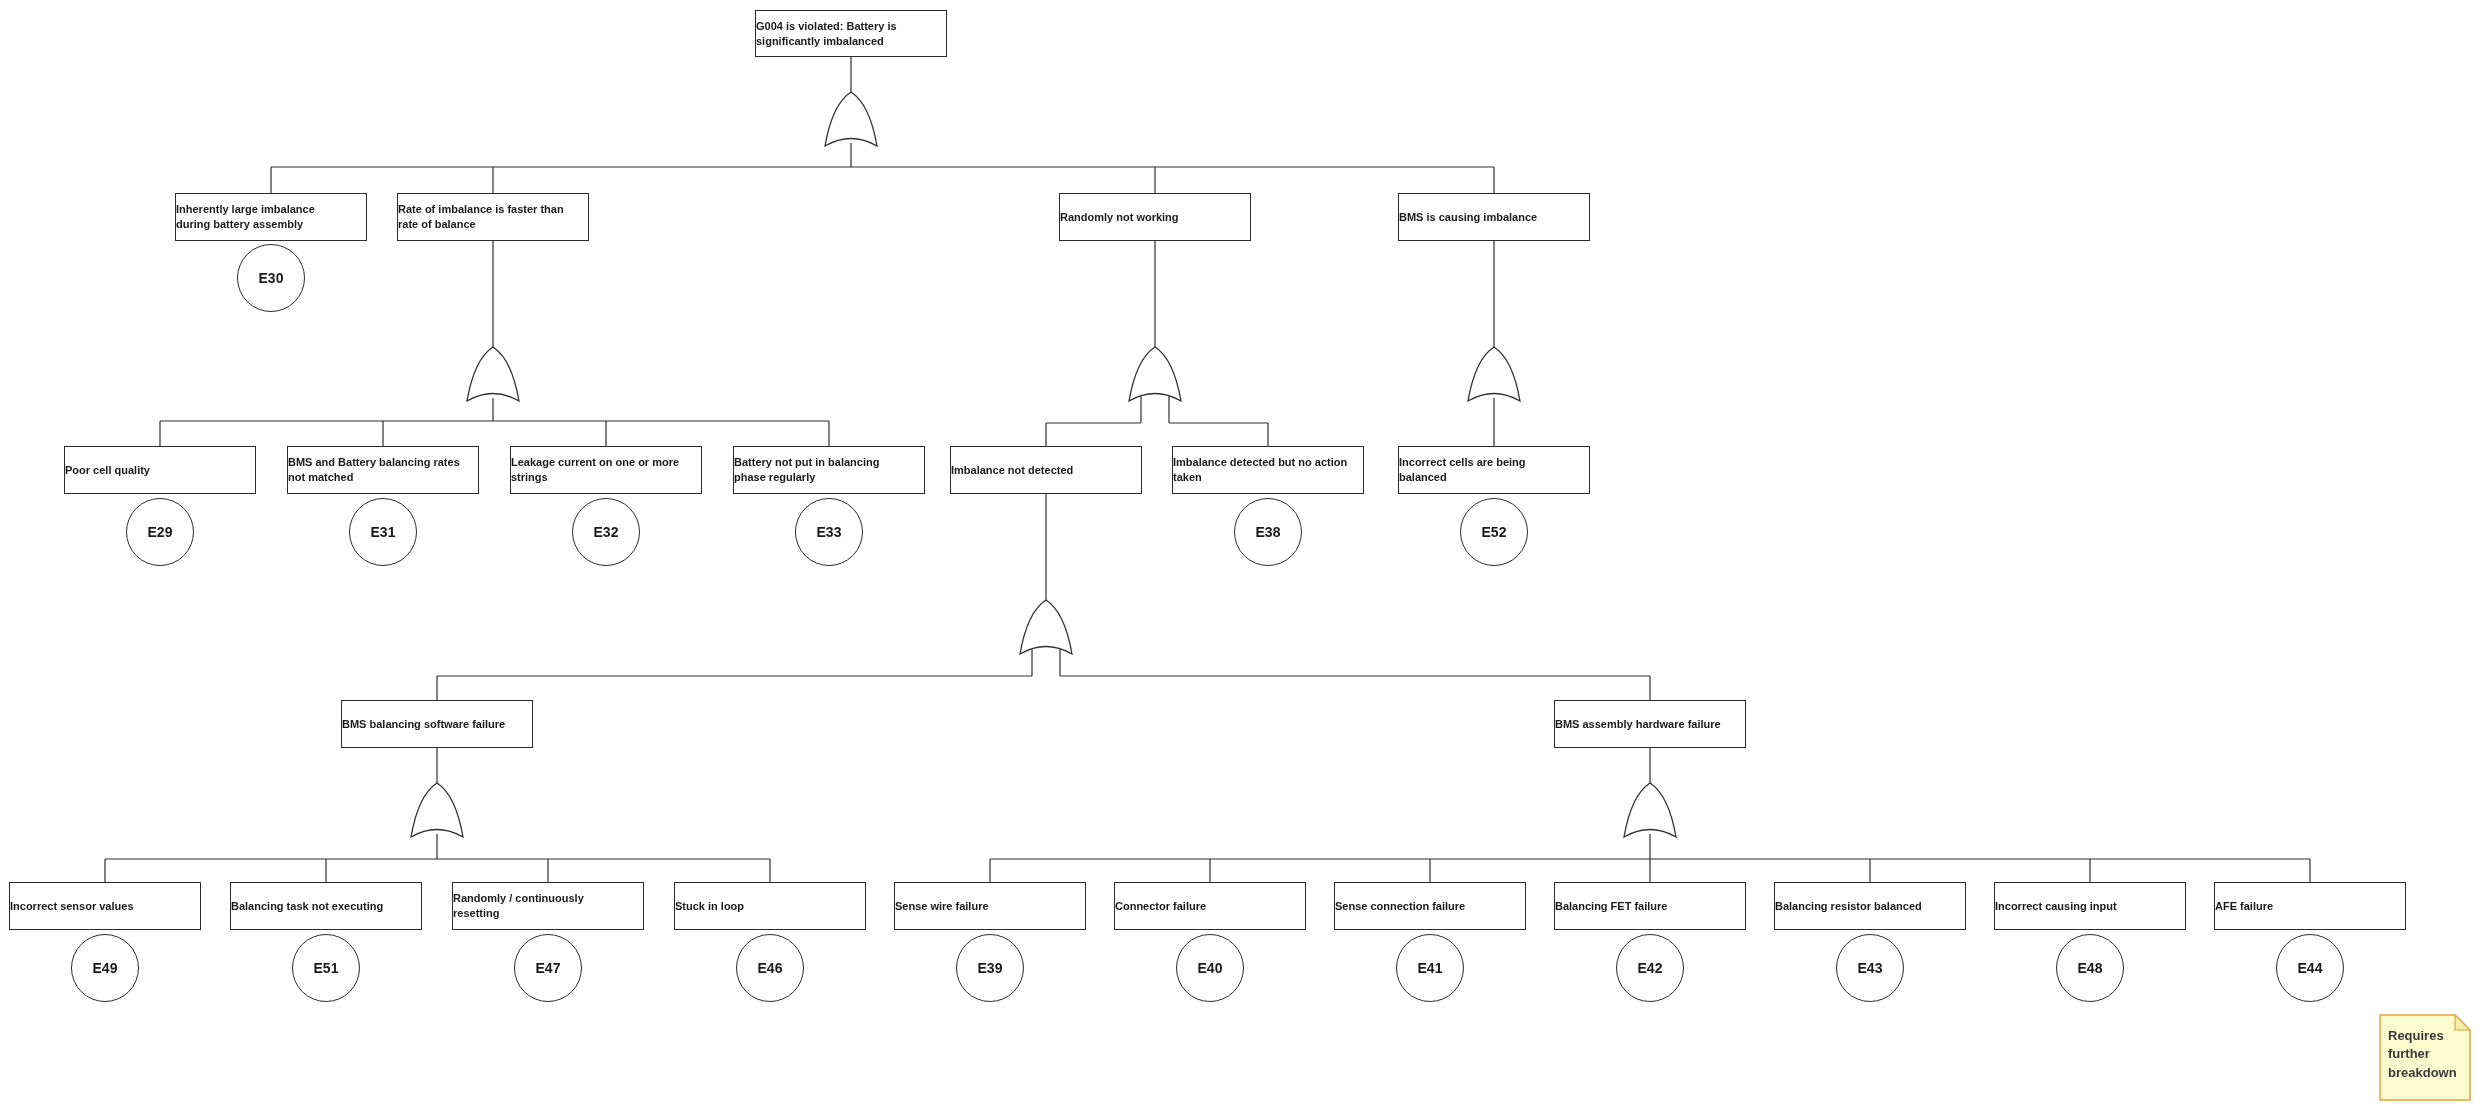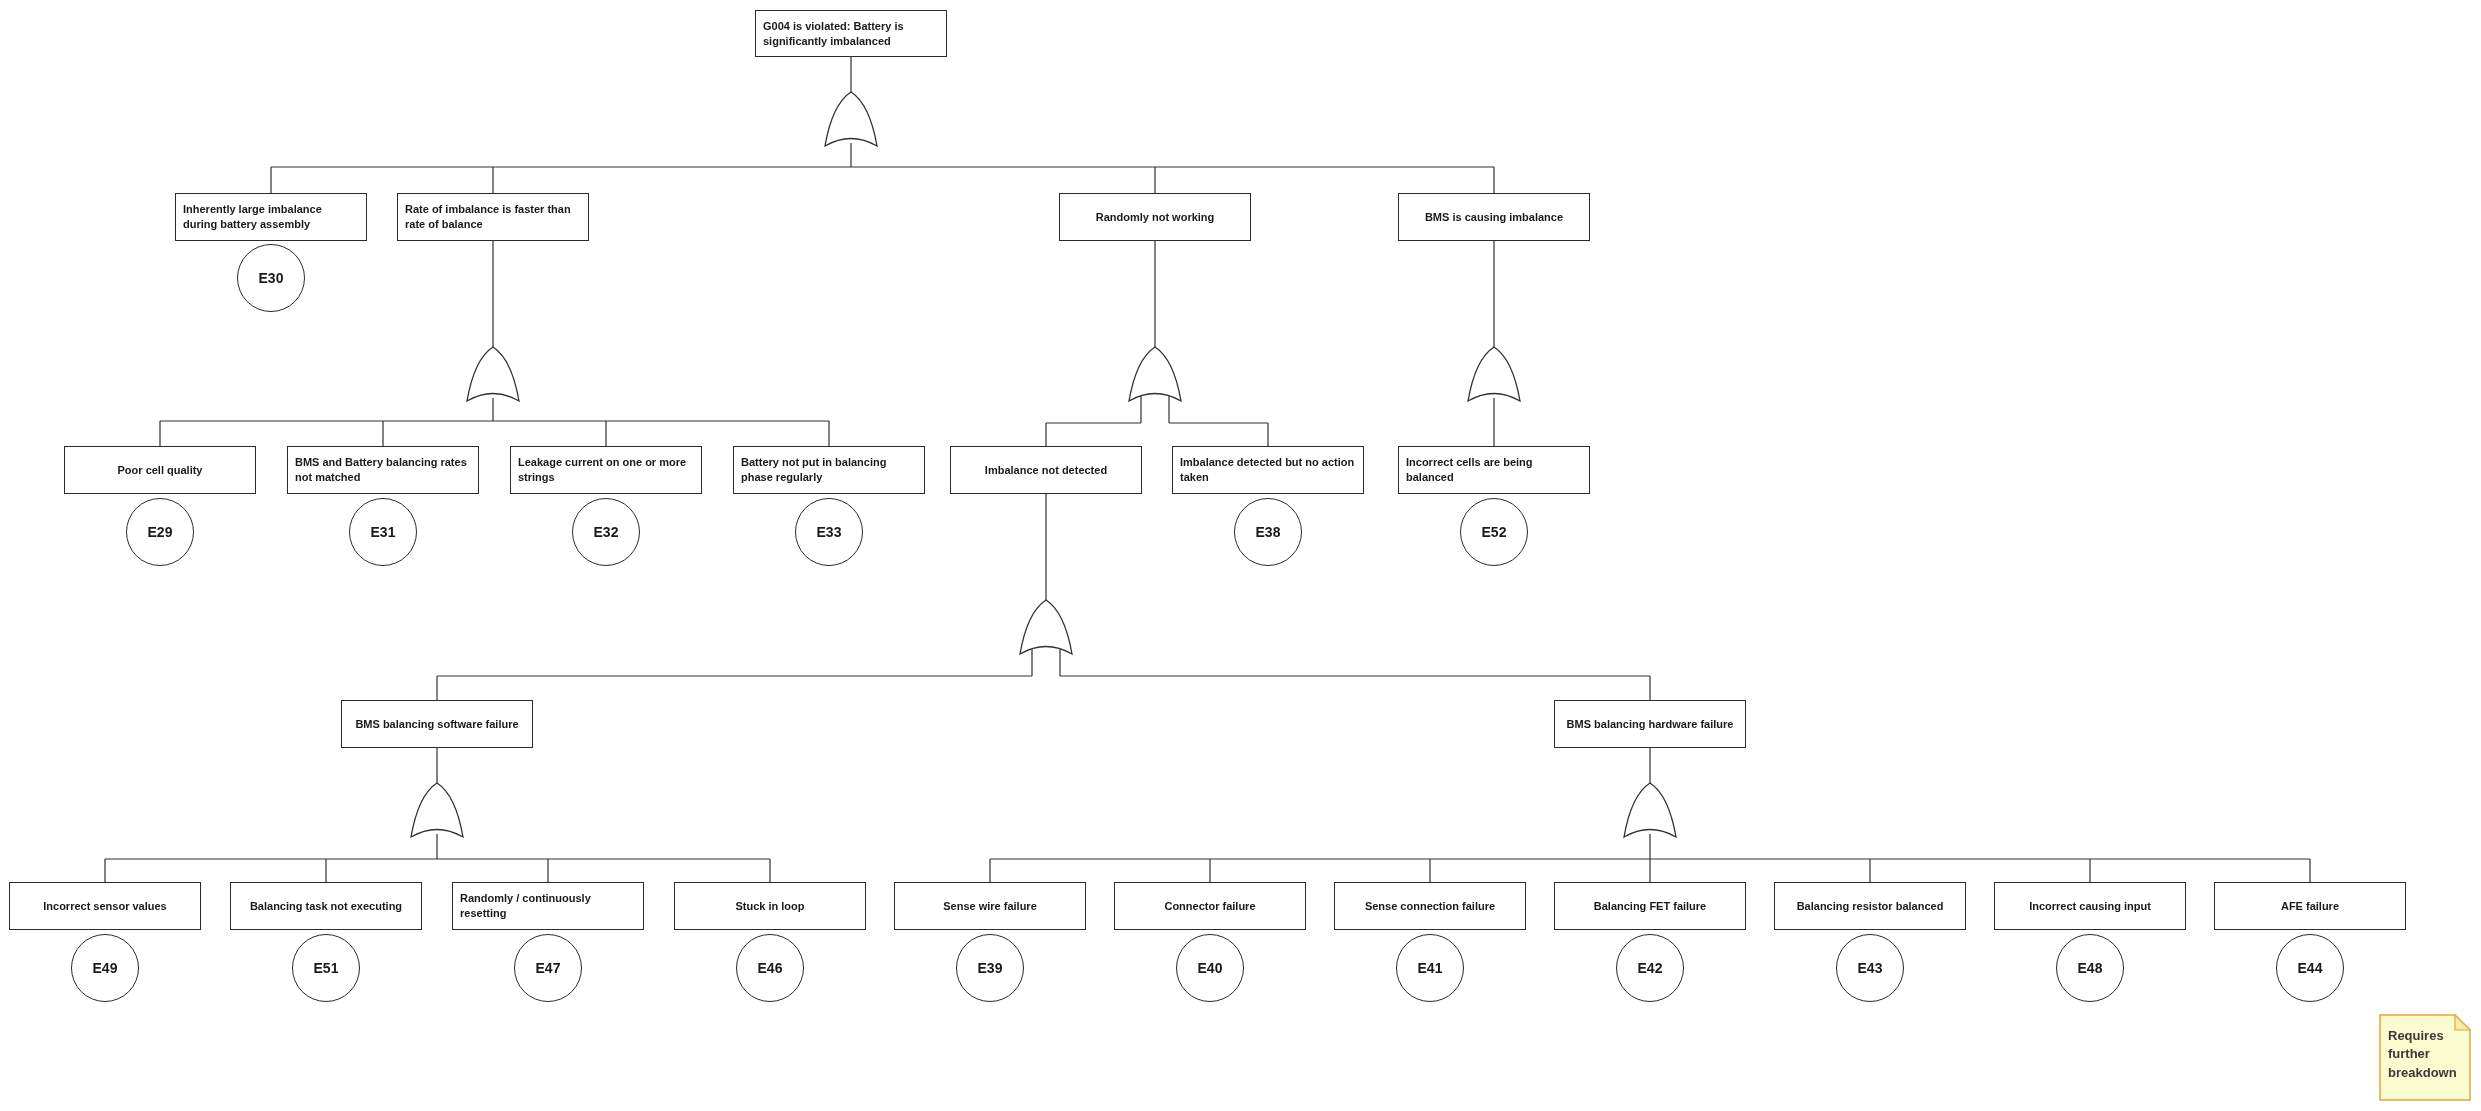--- a/index.html
+++ b/index.html
@@ -22,21 +22,21 @@
   }
   #wires{position:absolute;left:0;top:0;}
   #wires line{stroke:var(--line);stroke-width:1.2;}
   #wires .gate{fill:#ffffff;stroke:var(--line);stroke-width:1.3;}
   .node{
     position:absolute;
     width:192px;height:48px;
     background:#ffffff;
     border:1.2px solid var(--box-border);
     box-sizing:border-box;
-    display:flex;align-items:center;justify-content:center;
+    display:flex;align-items:center;justify-content:flex-start;
     font-size:11px;line-height:1.32;
     font-weight:600;
   }
   .node span{display:block;max-width:176px;text-align:left;}
   .event-circle{
     position:absolute;
     width:68px;height:68px;
     background:#ffffff;
     border:1.2px solid var(--box-border);
     border-radius:50%;
@@ -192,21 +192,21 @@
       <span>Incorrect cells are being balanced</span>
     </div>
   <div class="event-circle" style="left:1460px;top:498px">
       <span>E52</span>
     </div>
 
   <div class="node" style="left:341px;top:700px">
       <span>BMS balancing software failure</span>
     </div>
   <div class="node" style="left:1554px;top:700px">
-      <span>BMS balancing hardware failure</span>
+      <span>BMS assembly hardware failure</span>
     </div>
 
   <div class="node" style="left:9px;top:882px">
       <span>Incorrect sensor values</span>
     </div>
   <div class="node" style="left:230px;top:882px">
       <span>Balancing task not executing</span>
     </div>
   <div class="node" style="left:452px;top:882px">
       <span>Randomly / continuously resetting</span>

